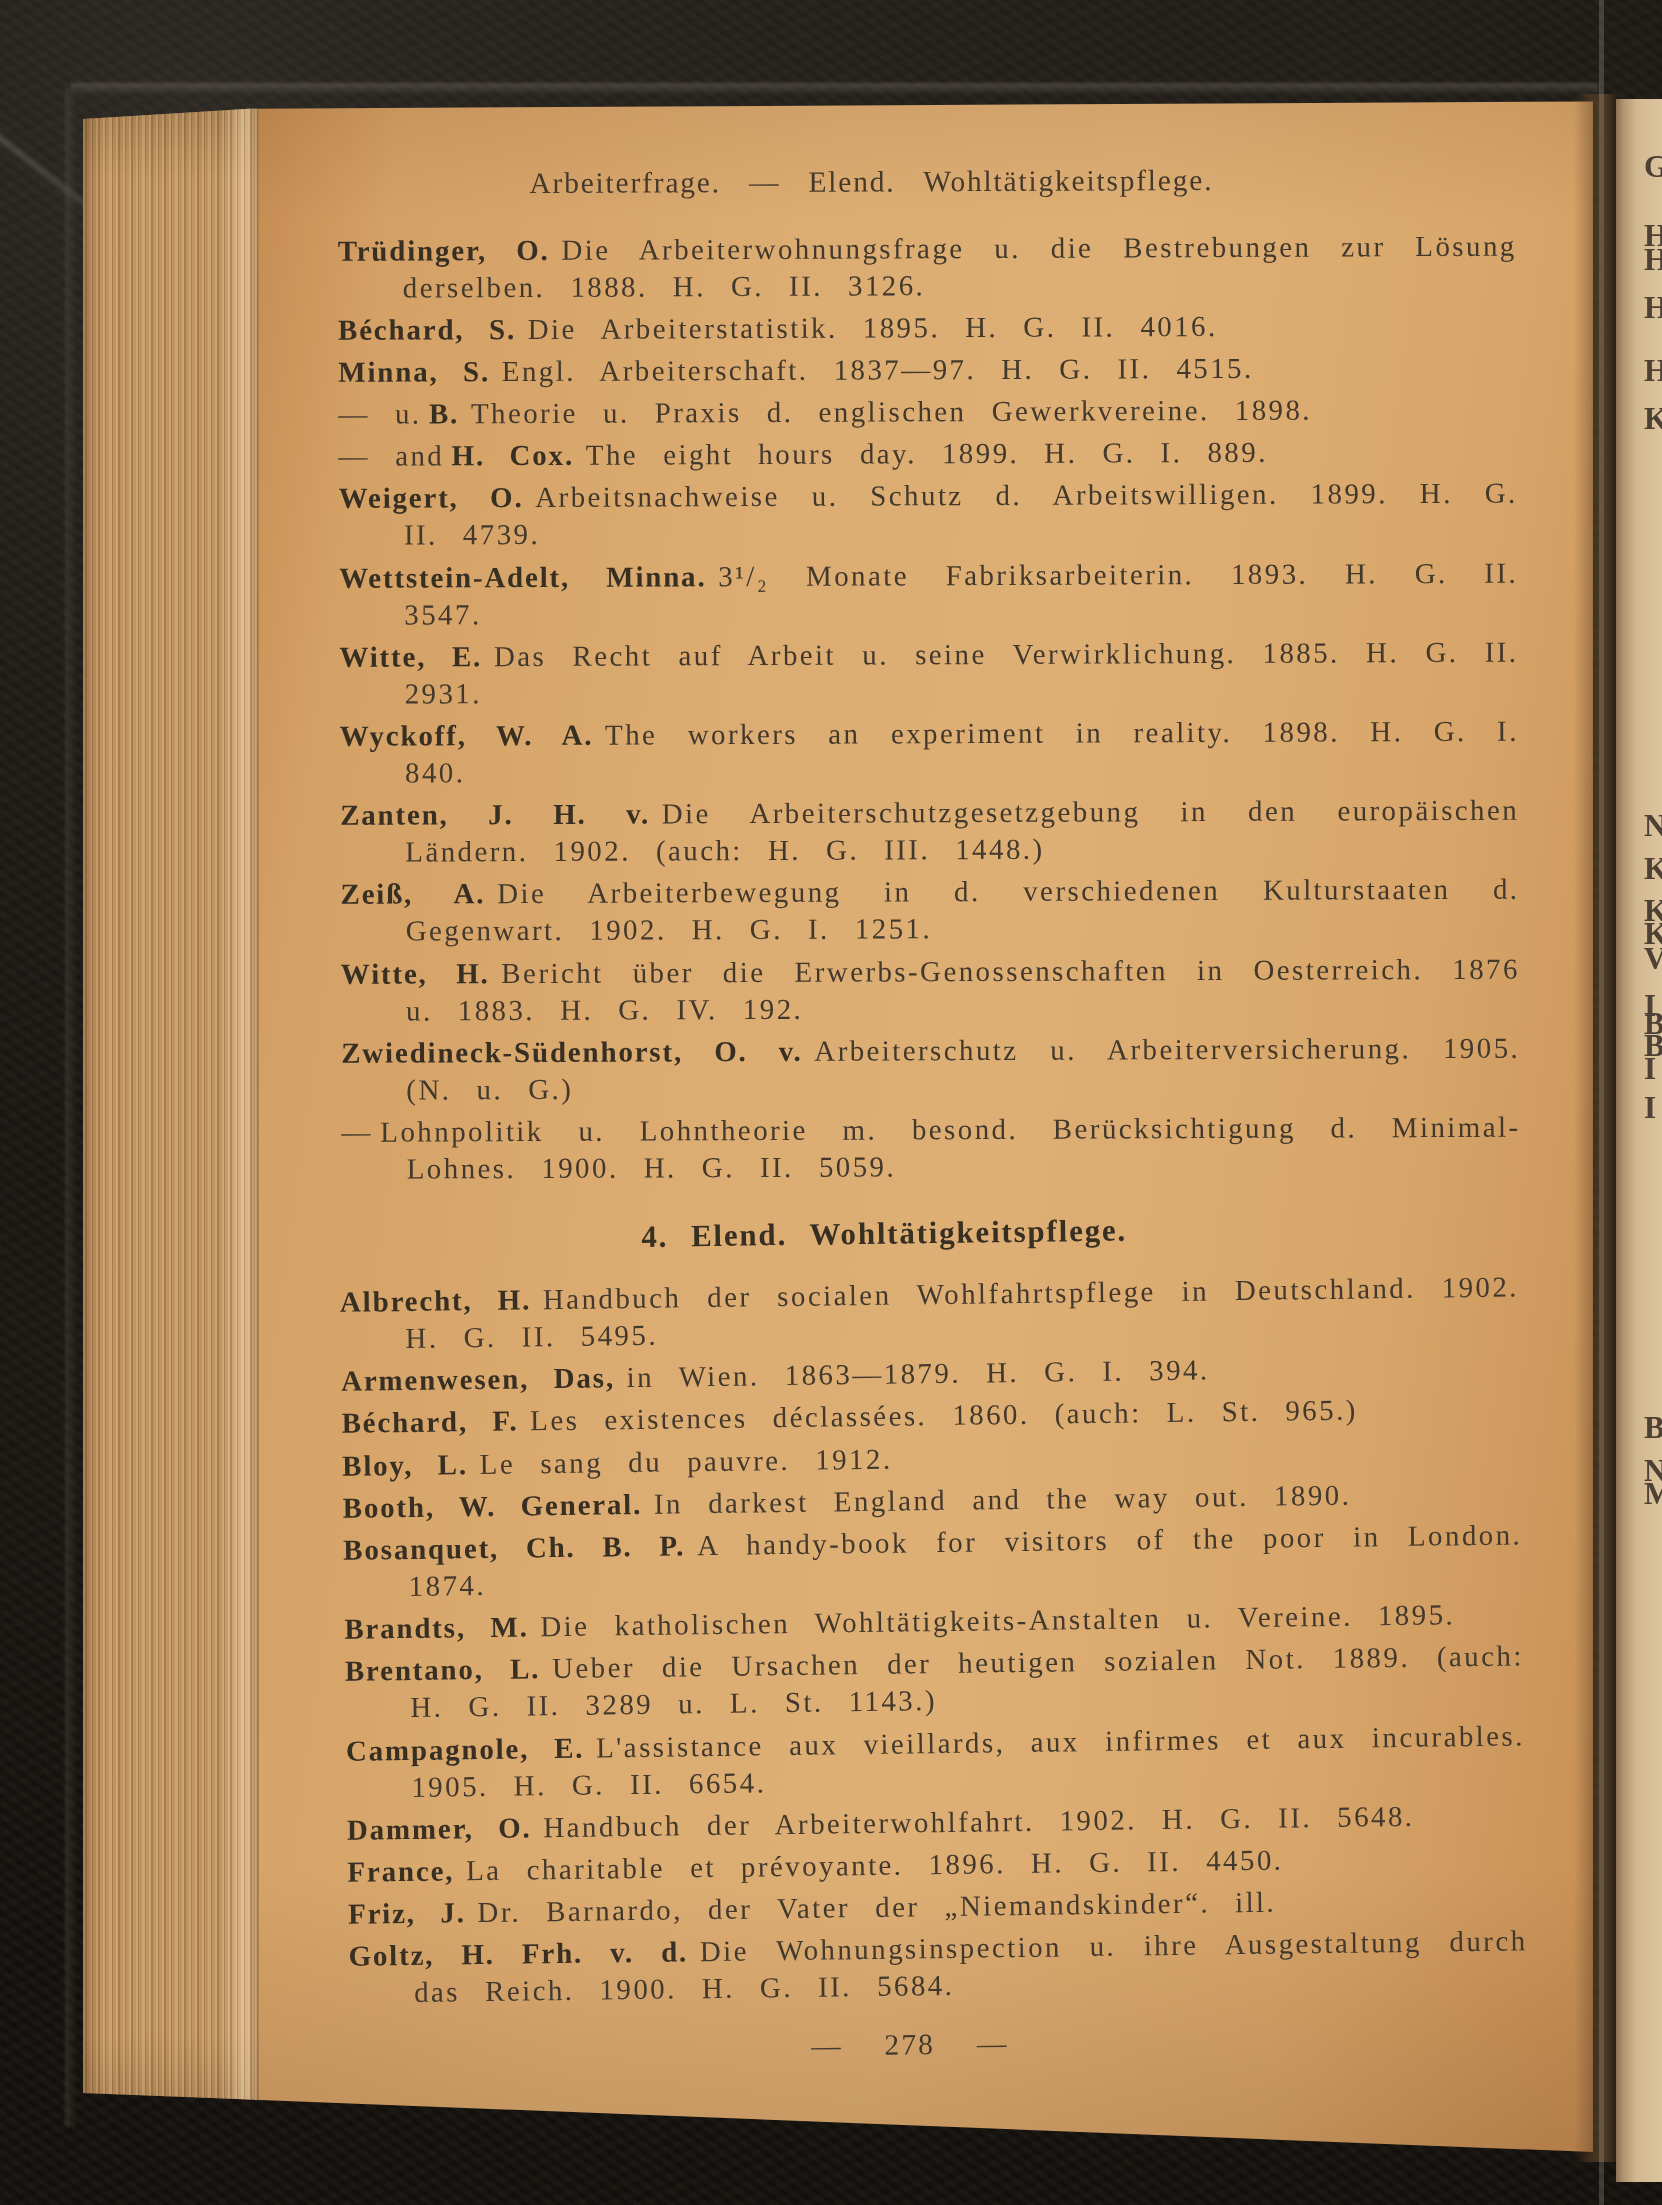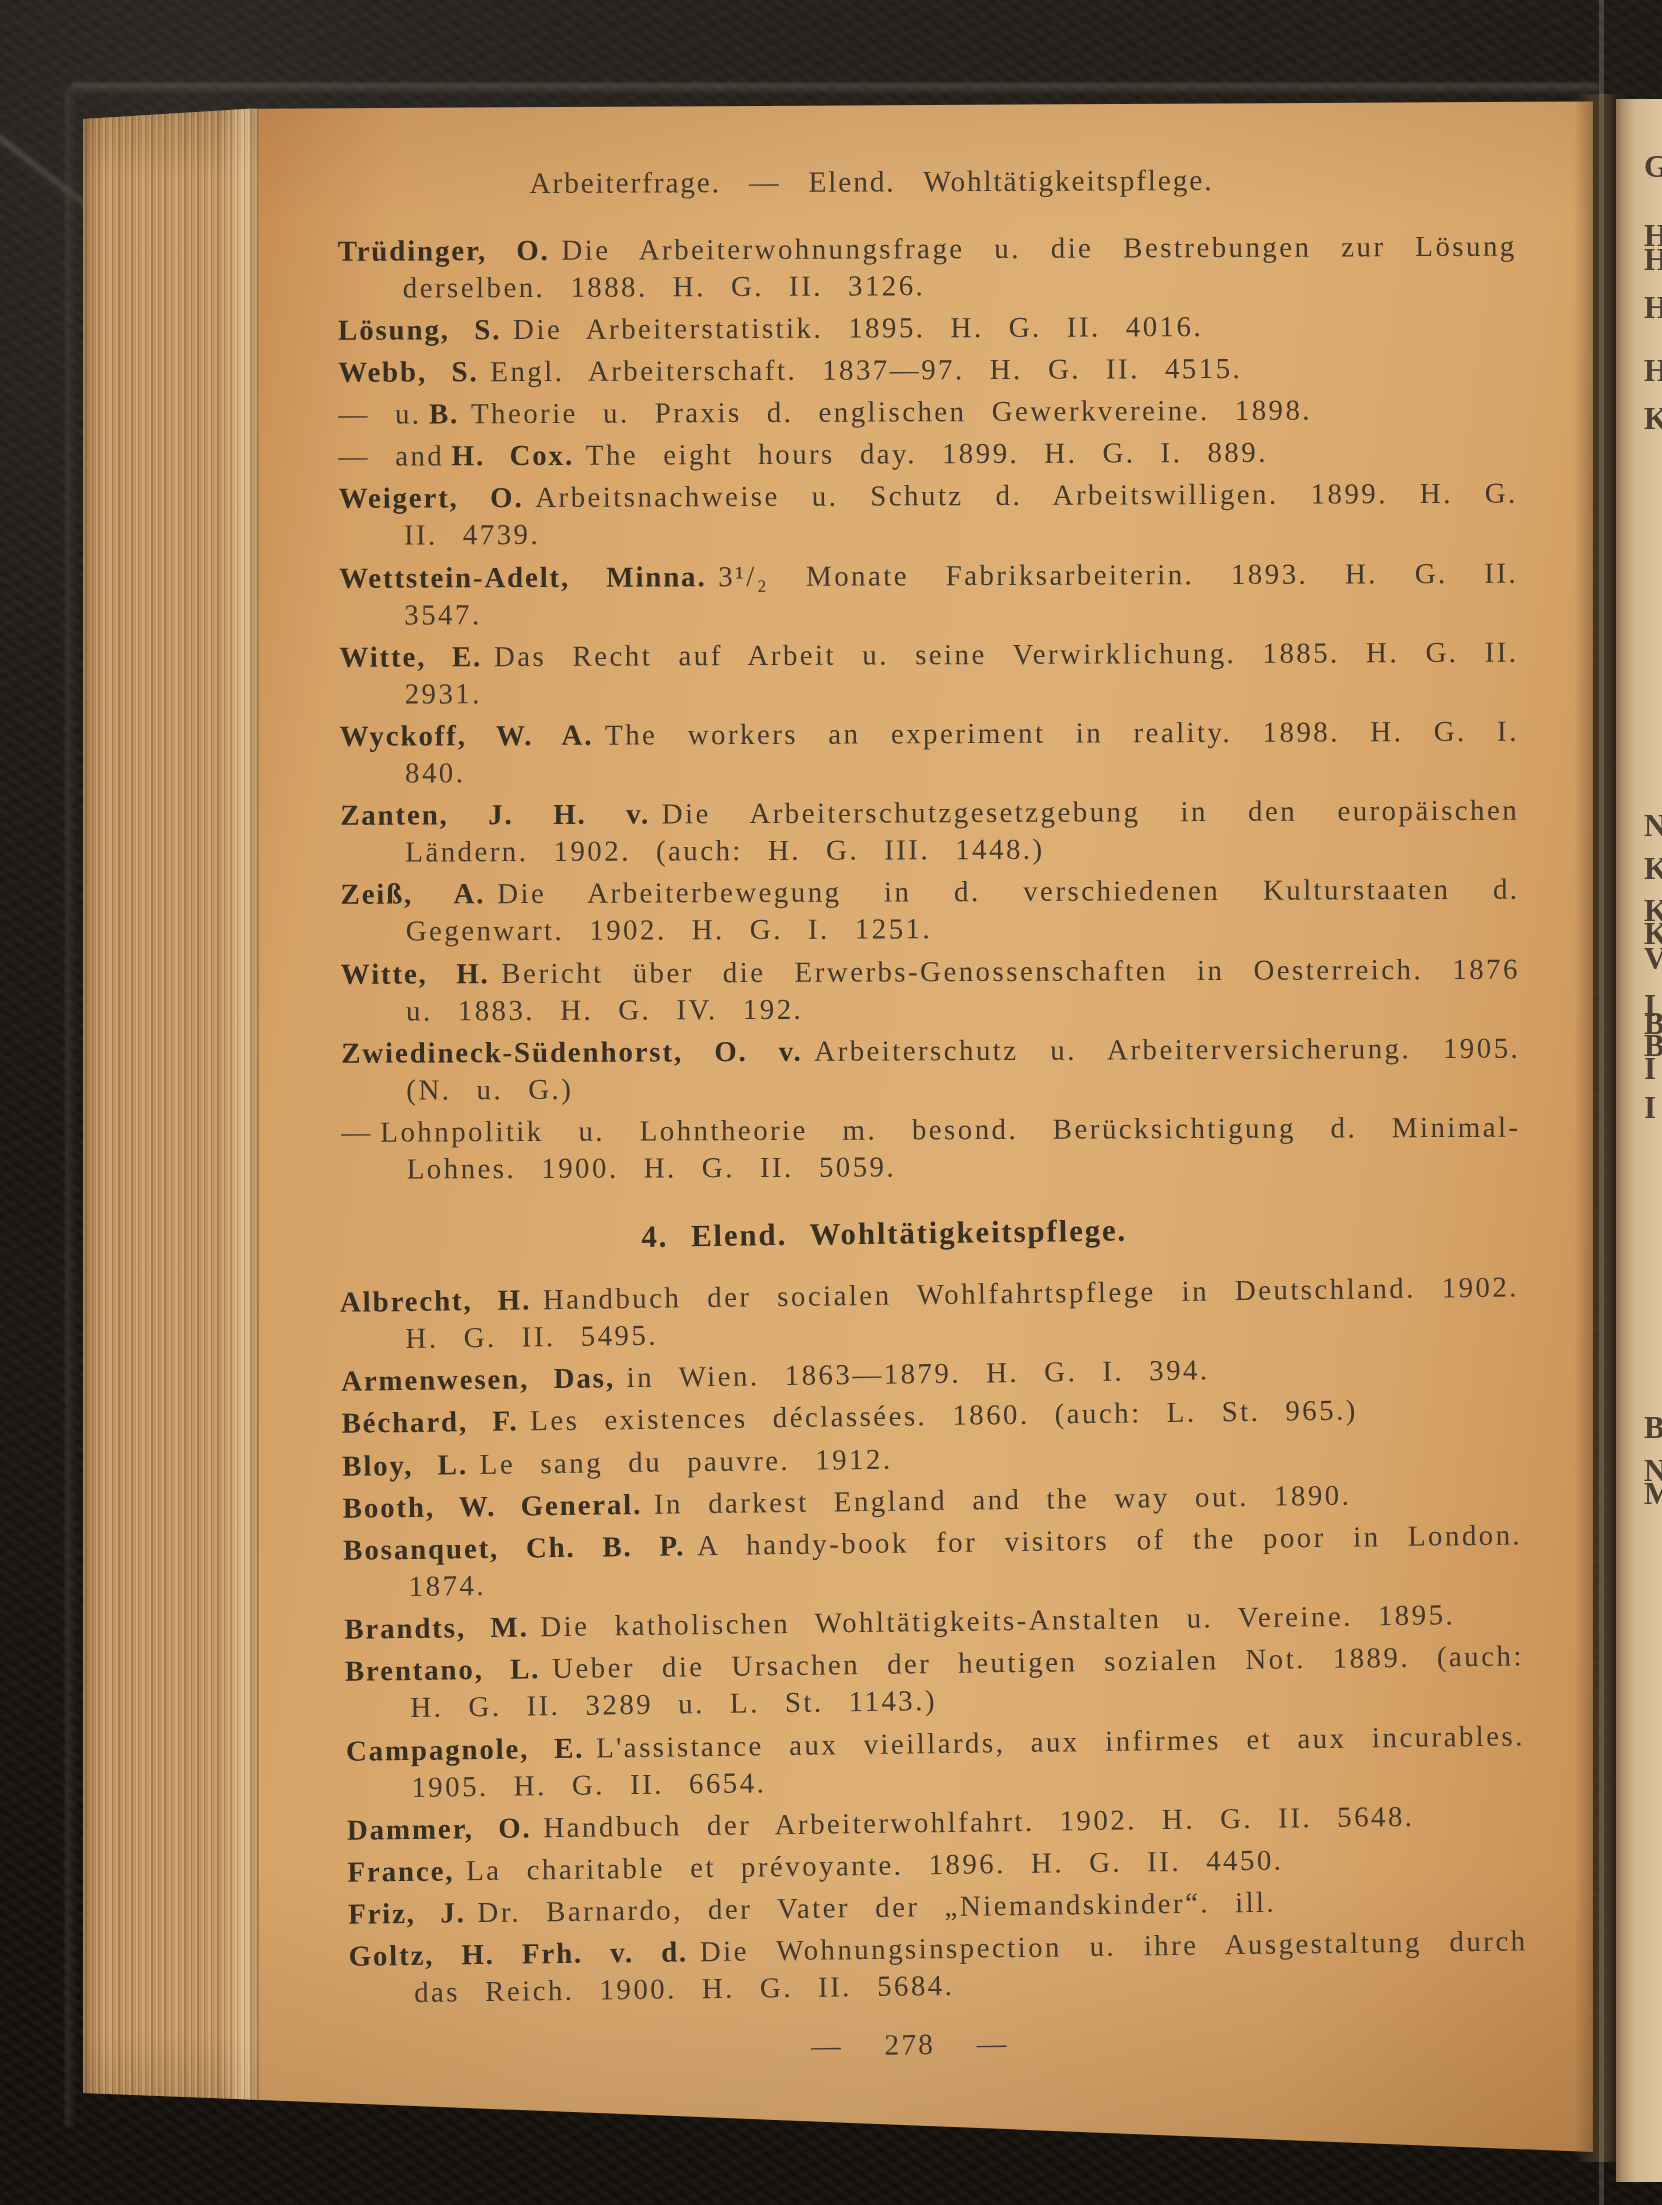--- a/index.html
+++ b/index.html
@@ -121,22 +121,22 @@
 
   <div class="main-page">
     <div class="stack"></div>
     <div class="paper">
       <div class="content">
 
         <div class="running-header">Arbeiterfrage. — Elend. Wohltätigkeitspflege.</div>
 
         <div class="entries" id="section1-list">
             <p class="entry"><span class="author">Trüdinger, O.</span><span>Die Arbeiterwohnungsfrage u. die Bestrebungen zur Lösung derselben. 1888. H. G. II. 3126.</span></p>
-            <p class="entry"><span class="author">Lösung, S.</span><span>Die Arbeiterstatistik. 1895. H. G. II. 4016.</span></p>
-            <p class="entry"><span class="author">Webb, S.</span><span>Engl. Arbeiterschaft. 1837—97. H. G. II. 4515.</span></p>
+            <p class="entry"><span class="author">Béchard, S.</span><span>Die Arbeiterstatistik. 1895. H. G. II. 4016.</span></p>
+            <p class="entry"><span class="author">Minna, S.</span><span>Engl. Arbeiterschaft. 1837—97. H. G. II. 4515.</span></p>
             <p class="entry"><span class="pre">— u.</span><span class="author">B.</span><span>Theorie u. Praxis d. englischen Gewerkvereine. 1898.</span></p>
             <p class="entry"><span class="pre">— and</span><span class="author">H. Cox.</span><span>The eight hours day. 1899. H. G. I. 889.</span></p>
             <p class="entry"><span class="author">Weigert, O.</span><span>Arbeitsnachweise u. Schutz d. Arbeitswilligen. 1899. H. G. II. 4739.</span></p>
             <p class="entry"><span class="author">Wettstein-Adelt, Minna.</span><span>3¹/₂ Monate Fabriksarbeiterin. 1893. H. G. II. 3547.</span></p>
             <p class="entry"><span class="author">Witte, E.</span><span>Das Recht auf Arbeit u. seine Verwirklichung. 1885. H. G. II. 2931.</span></p>
             <p class="entry"><span class="author">Wyckoff, W. A.</span><span>The workers an experiment in reality. 1898. H. G. I. 840.</span></p>
             <p class="entry"><span class="author">Zanten, J. H. v.</span><span>Die Arbeiterschutzgesetzgebung in den europäischen Ländern. 1902. (auch: H. G. III. 1448.)</span></p>
             <p class="entry"><span class="author">Zeiß, A.</span><span>Die Arbeiterbewegung in d. verschiedenen Kulturstaaten d. Gegenwart. 1902. H. G. I. 1251.</span></p>
             <p class="entry"><span class="author">Witte, H.</span><span>Bericht über die Erwerbs-Genossenschaften in Oesterreich. 1876 u. 1883. H. G. IV. 192.</span></p>
             <p class="entry"><span class="author">Zwiedineck-Südenhorst, O. v.</span><span>Arbeiterschutz u. Arbeiterversicherung. 1905. (N. u. G.)</span></p>

